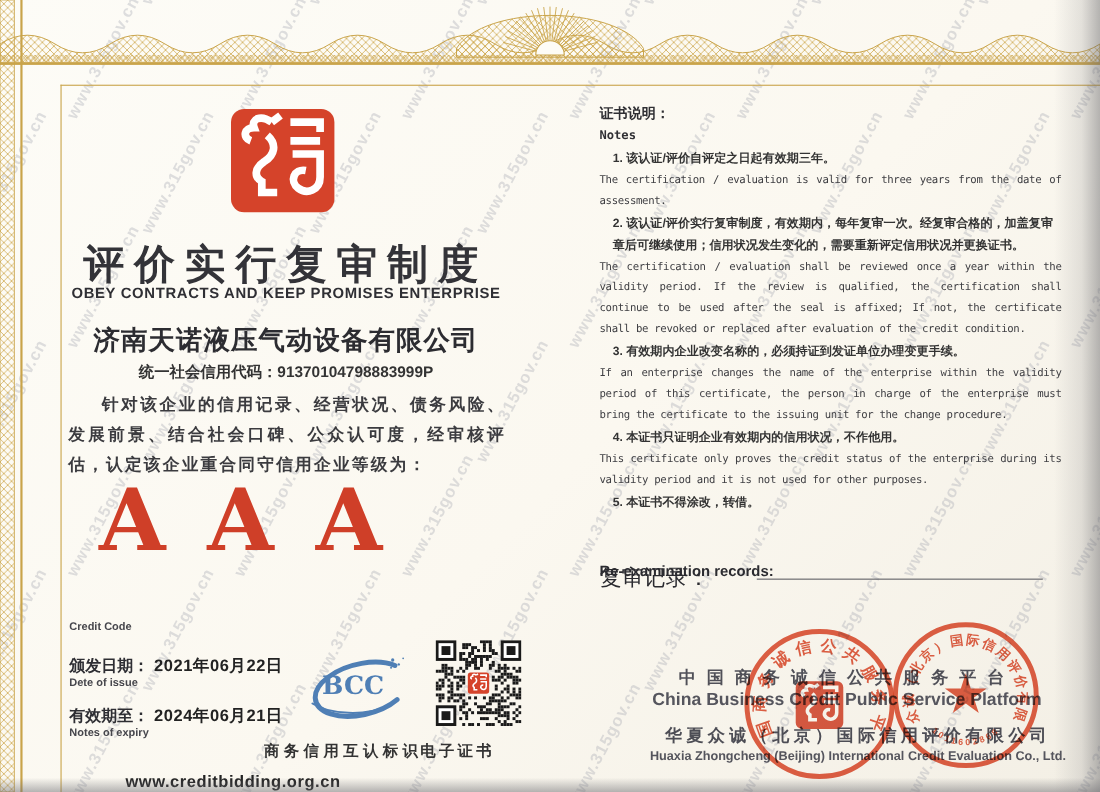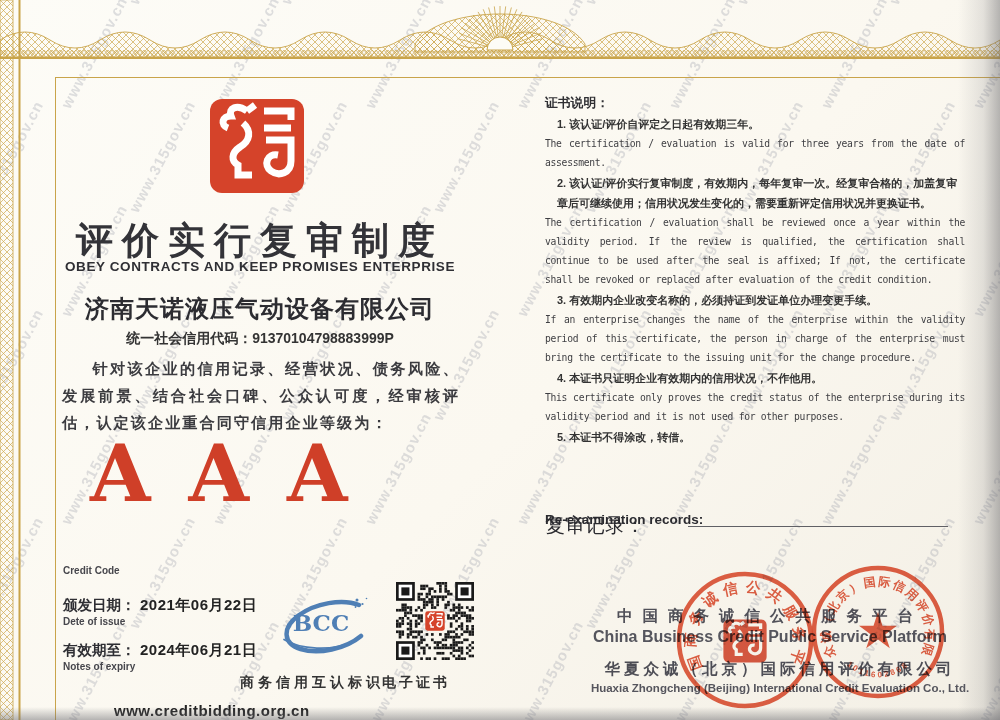--- a/index.html
+++ b/index.html
@@ -501,20 +501,21 @@
         <rect x="2.6" y="59.800000000000004" width="13" height="13" fill="#fff"></rect>
         <rect x="5.2" y="62.400000000000006" width="7.800000000000001" height="7.800000000000001" fill="#1a1a1a"></rect>
         <use href="#xinlogo" x="27.700000000000003" y="27.700000000000003" width="20" height="20"></use>
       </svg>
 
     <div class="abs mutual">商务信用互认标识</div>
     <div class="abs ecert">电子证书</div>
 
     <div class="abs notes">
       <div class="notes-title-cn">证书说明：</div>
+      <div class="notes-title-en">Notes</div>
       <div id="notes-list">
           <div class="note-cn">1. 该认证/评价自评定之日起有效期三年。</div>
           <div class="note-en">The certification / evaluation is valid for three years from the date of assessment.</div>
           <div class="note-cn">2. 该认证/评价实行复审制度，有效期内，每年复审一次。经复审合格的，加盖复审章后可继续使用；信用状况发生变化的，需要重新评定信用状况并更换证书。</div>
           <div class="note-en">The certification / evaluation shall be reviewed once a year within the validity period. If the review is qualified, the certification shall continue to be used after the seal is affixed; If not, the certificate shall be revoked or replaced after evaluation of the credit condition.</div>
           <div class="note-cn">3. 有效期内企业改变名称的，必须持证到发证单位办理变更手续。</div>
           <div class="note-en">If an enterprise changes the name of the enterprise within the validity period of this certificate, the person in charge of the enterprise must bring the certificate to the issuing unit for the change procedure.</div>
           <div class="note-cn">4. 本证书只证明企业有效期内的信用状况，不作他用。</div>
           <div class="note-en">This certificate only proves the credit status of the enterprise during its validity period and it is not used for other purposes.</div>
           <div class="note-cn">5. 本证书不得涂改，转借。</div>

